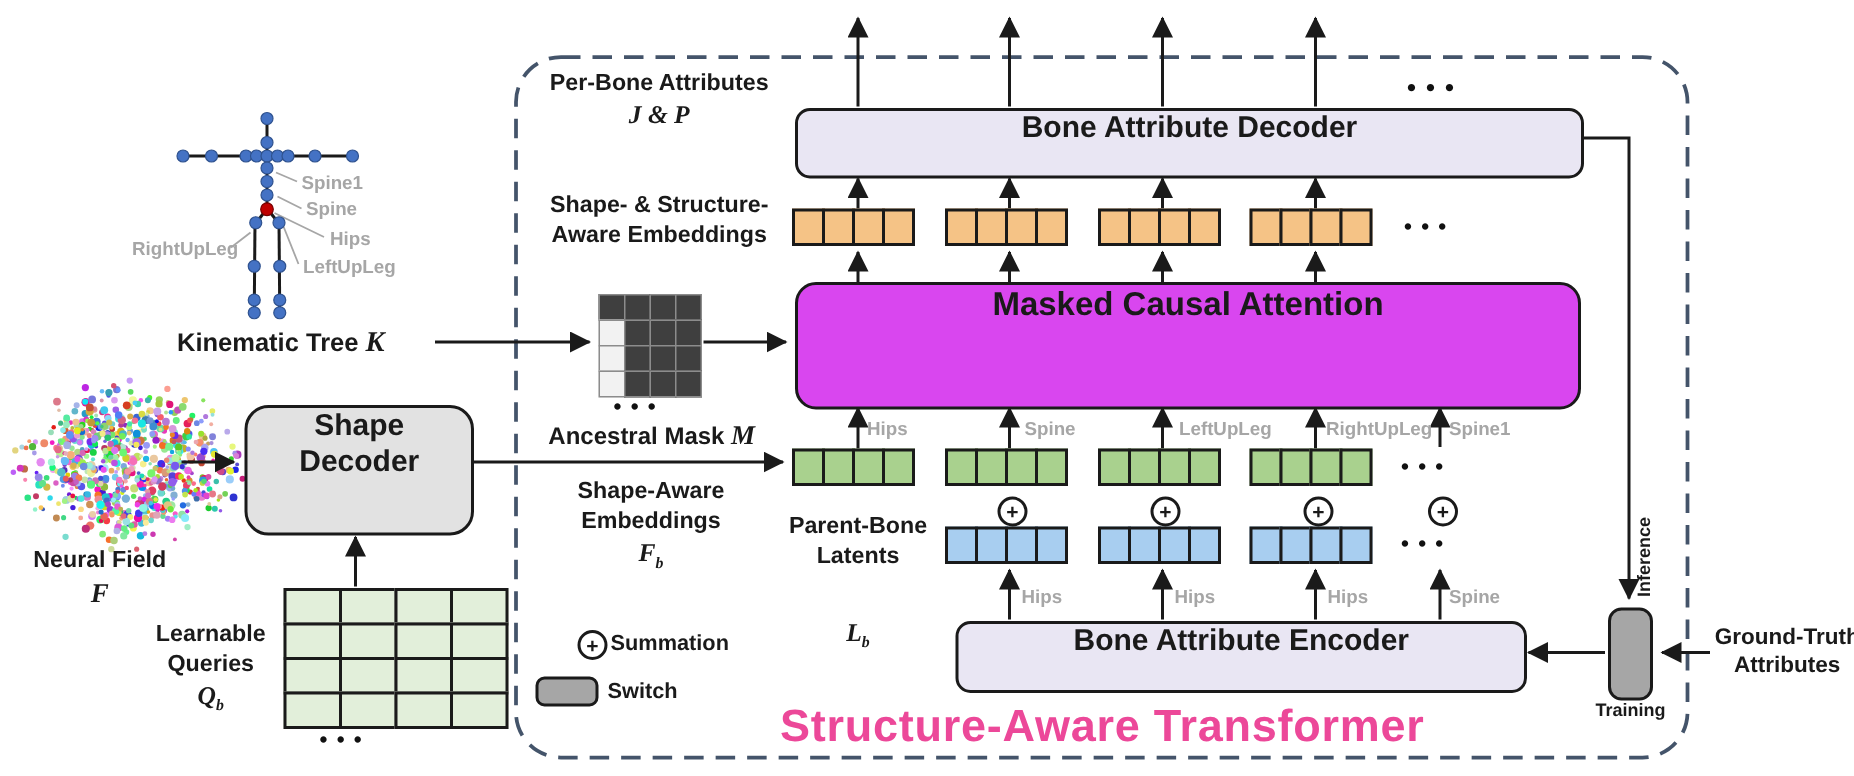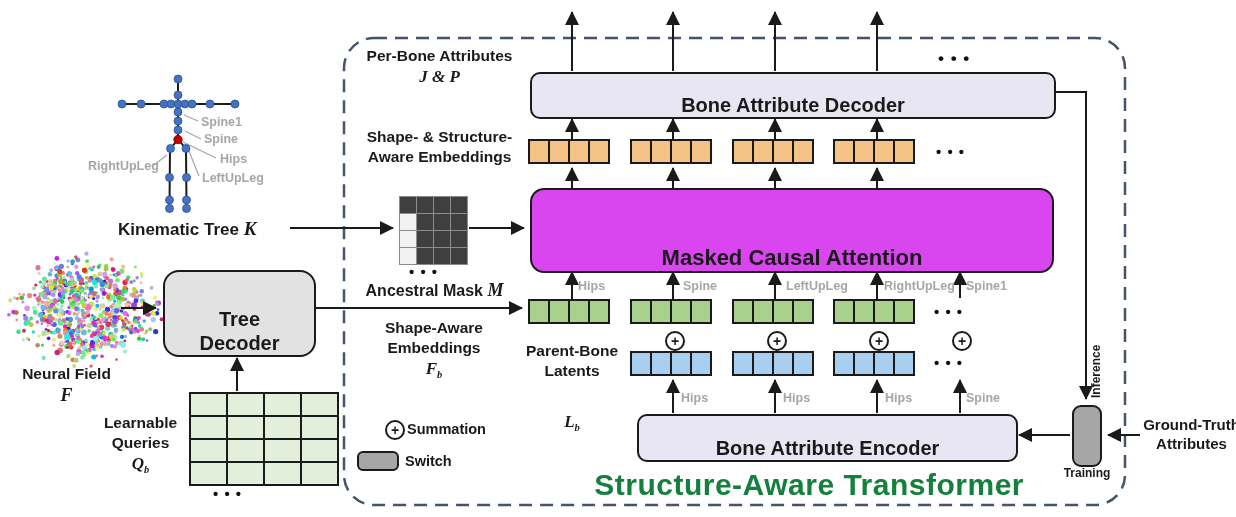--- a/index.html
+++ b/index.html
@@ -3,43 +3,43 @@
 <meta charset="utf-8">
 <style>
   html,body{margin:0;padding:0;background:#fff;}
   .stage{position:relative;width:1236px;height:517px;background:#fff;overflow:hidden;
          font-family:"Liberation Sans",sans-serif;color:#1a1a1a;}
   svg.underlay{position:absolute;left:0;top:0;width:1236px;height:517px;}
   .lbl{position:absolute;font-weight:bold;text-align:center;line-height:1.28;font-size:15.5px;white-space:nowrap;}
   .math{font-family:"Liberation Serif",serif;font-style:italic;font-weight:bold;}
   .math sub{font-size:0.62em;font-style:italic;}
   .box{position:absolute;border:2px solid #1a1a1a;display:flex;flex-direction:column;align-items:center;
-       justify-content:flex-end;font-weight:bold;text-align:center;}
+       justify-content:flex-start;font-weight:bold;text-align:center;}
   .lavender{background:#E9E6F3;border-radius:10px;font-size:20px;}
   .pinkbox{background:#d946ef;border-radius:14px;font-size:22px;}
   .shapebox{background:#E2E2E2;border-radius:16px;border-width:2.5px;font-size:20px;line-height:1.2;}
   .token-row{position:absolute;display:flex;height:25px;}
   .token-row .cell{width:22px;height:25px;border:2px solid #1a1a1a;box-sizing:border-box;margin-left:-2px;}
   .token-row .cell:first-child{margin-left:0;}
   .orange .cell{background:#F5C386;}
   .green .cell{background:#A9D18E;}
   .blue .cell{background:#A8CEF0;}
   .plus{position:absolute;width:16px;height:16px;border:2px solid #1a1a1a;border-radius:50%;background:#fff;
         display:flex;align-items:center;justify-content:center;font-weight:bold;font-size:14px;line-height:1;}
   .dots{position:absolute;font-weight:bold;font-size:15px;letter-spacing:1px;color:#111;white-space:nowrap;}
   .maskgrid{position:absolute;left:399px;top:196px;display:grid;grid-template-columns:repeat(4,17px);grid-auto-rows:17px;}
   .maskgrid .mcell{border:1px solid #8c8c8c;box-sizing:border-box;margin:-0.5px;}
   .mcell.dark{background:#3F3F3F;}
   .mcell.light{background:#F2F2F2;}
   .qgrid{position:absolute;left:190px;top:393px;display:grid;grid-template-columns:repeat(4,37px);grid-auto-rows:23px;}
   .qgrid .qcell{background:#E2EFDA;border:2px solid #1a1a1a;box-sizing:border-box;margin:-1px;}
   .bone-lbl{position:absolute;font-weight:bold;font-size:12.5px;color:#A6A6A6;white-space:nowrap;}
   .joint-lbl{position:absolute;font-weight:bold;font-size:12.5px;color:#A6A6A6;white-space:nowrap;}
-  .title{position:absolute;left:520px;top:468px;width:504px;text-align:right;font-weight:bold;
-         font-size:30px;color:#15803d;letter-spacing:0.5px;}
+  .title{position:absolute;left:520px;top:468px;width:504px;text-align:left;font-weight:bold;
+         font-size:30px;color:#ec4899;letter-spacing:0.5px;}
   .switch-body{position:absolute;left:1072px;top:405px;width:30px;height:62px;background:#A6A6A6;
          border:2px solid #1a1a1a;border-radius:9px;box-sizing:border-box;}
   .legend-switch{position:absolute;left:357px;top:451px;width:42px;height:20px;background:#A6A6A6;
          border:2px solid #1a1a1a;border-radius:6px;box-sizing:border-box;}
   .small{font-size:12px;}
   .gt{position:absolute;left:1139px;top:416px;width:105px;text-align:center;font-weight:bold;font-size:15px;line-height:1.25;}
   .rot{position:absolute;left:1089px;top:398px;width:72px;transform:rotate(-90deg);transform-origin:0 0;
        font-weight:bold;font-size:12px;text-align:left;white-space:nowrap;}
 </style>
 </head>
@@ -917,21 +917,21 @@
     <span>Kinematic Tree</span>
     <span class="math" style="font-size:19px;">K</span>
   </div>
 
   <div class="lbl" style="left:14px;top:364px;width:105px;">
     <div>Neural Field</div>
     <div class="math" style="font-size:18px;">F</div>
   </div>
 
   <div class="box shapebox" style="left:163px;top:270px;width:149px;height:83px;">
-    <div>Tree</div>
+    <div>Shape</div>
     <div>Decoder</div>
   </div>
 
   <div class="lbl" style="left:93px;top:413px;width:95px;">
     <div>Learnable</div>
     <div>Queries</div>
     <div class="math" style="font-size:17px;">
       <span>Q</span><sub>b</sub>
     </div>
   </div>

